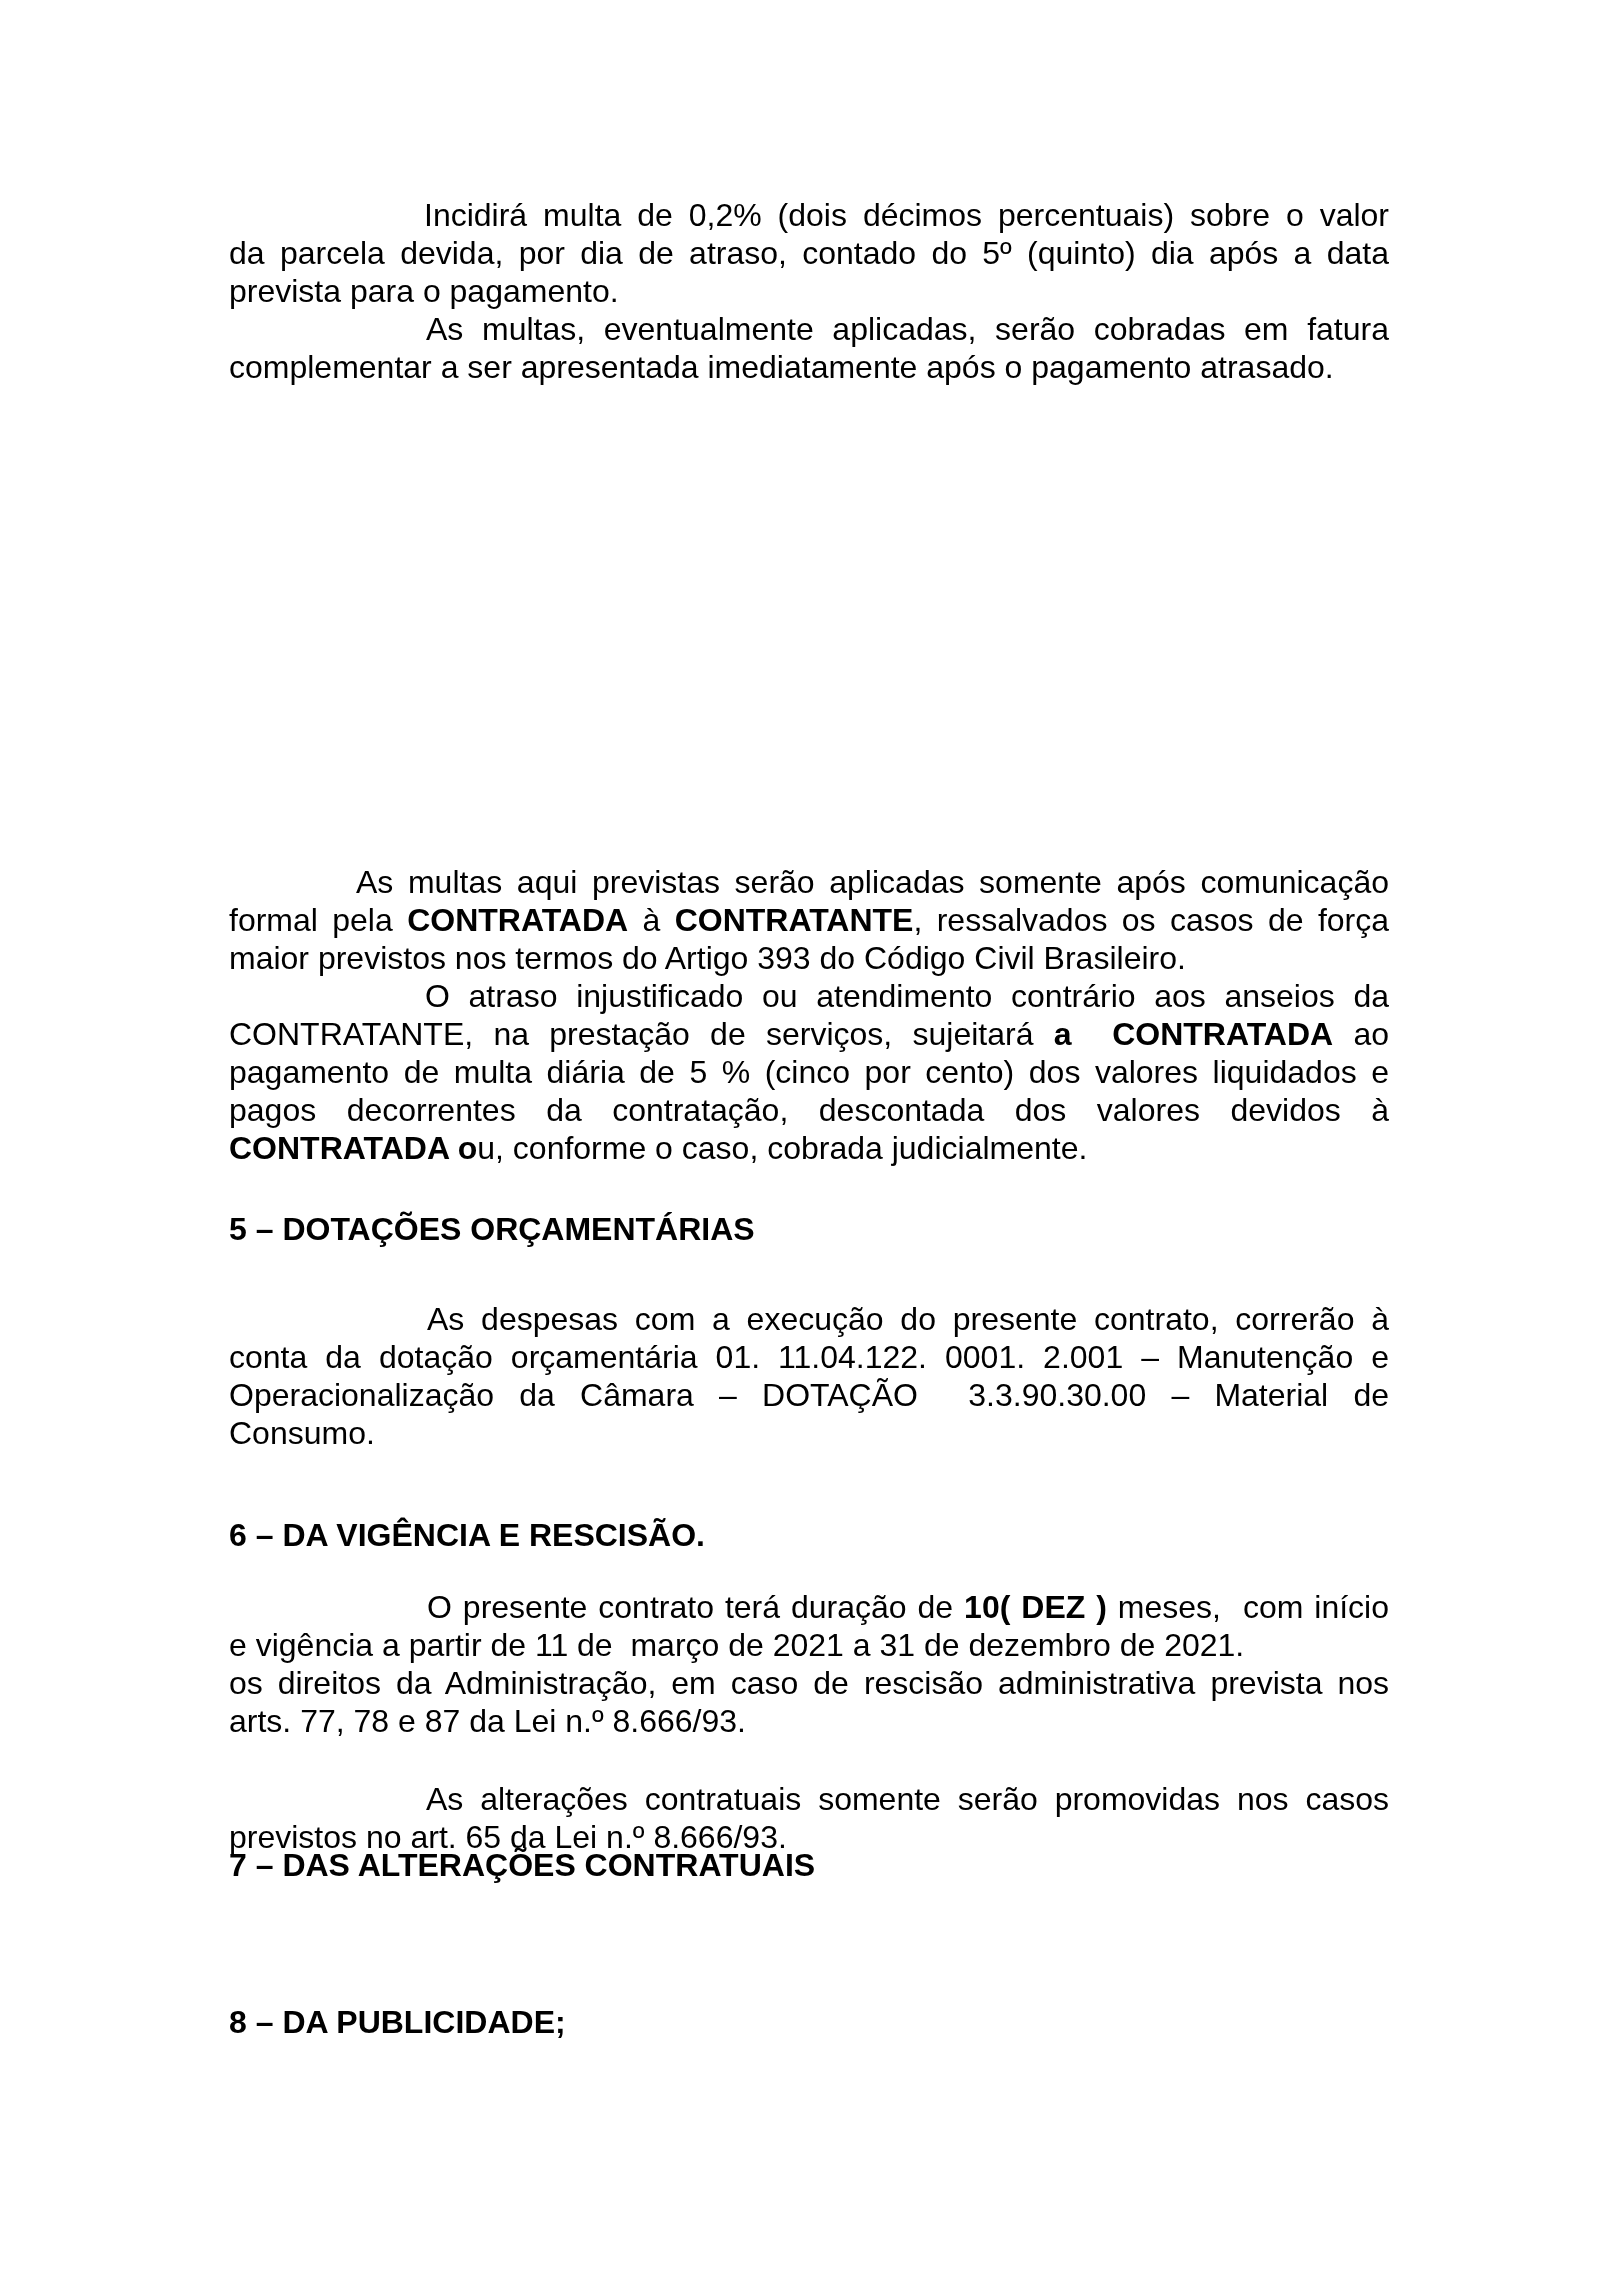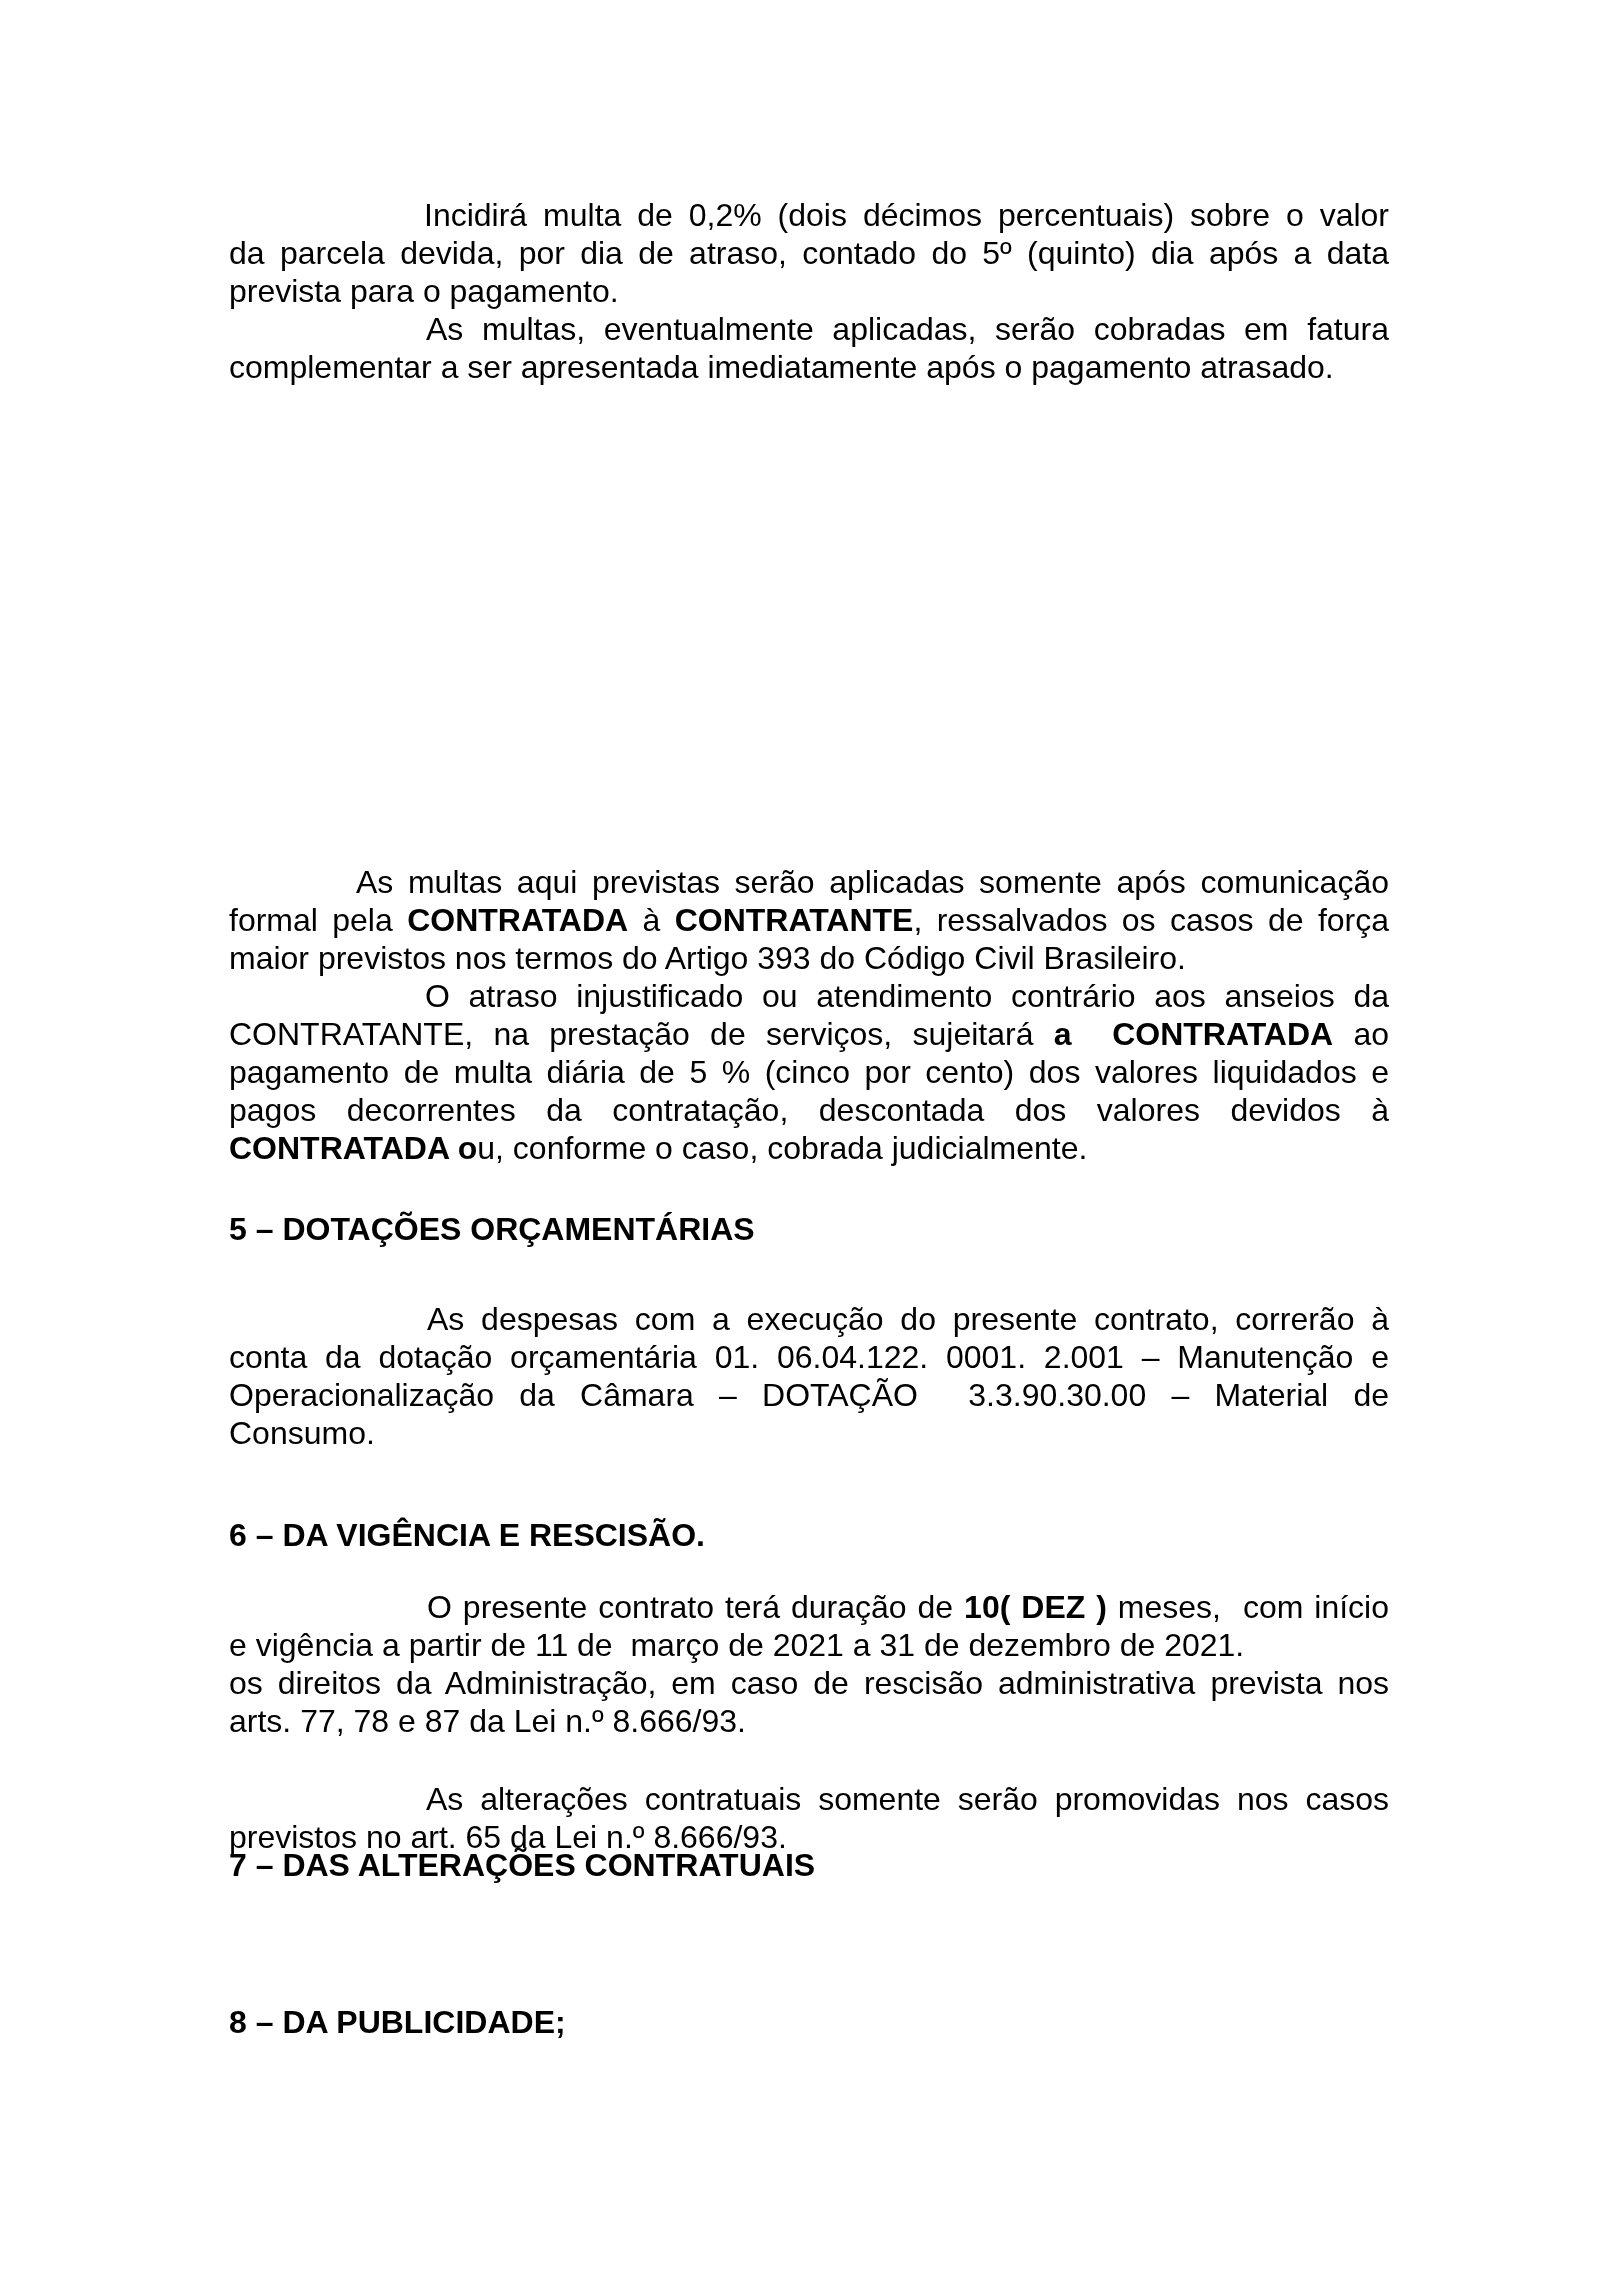--- a/index.html
+++ b/index.html
@@ -63,21 +63,21 @@
       <div class="line just"><span class="r">CONTRATANTE, na prestação de serviços, sujeitará </span><span class="b">a&nbsp; CONTRATADA</span><span class="r"> ao</span></div>
       <div class="line just"><span class="r">pagamento de multa diária de 5 % (cinco por cento) dos valores liquidados e</span></div>
       <div class="line just"><span class="r">pagos decorrentes da contratação, descontada dos valores devidos à</span></div>
       <div class="line"><span class="b">CONTRATADA o</span><span class="r">u, conforme o caso, cobrada judicialmente.</span></div>
     </div>
     <div class="block" style="top: 1210px;">
       <div class="line"><span class="b">5 – DOTAÇÕES ORÇAMENTÁRIAS</span></div>
     </div>
     <div class="block" style="top: 1291px;">
       <div class="line just" style="padding-left: 198px; margin-top: 9px;"><span class="r">As despesas com a execução do presente contrato, correrão à</span></div>
-      <div class="line just"><span class="r">conta da dotação orçamentária 01. 06.04.122. 0001. 2.001 – Manutenção e</span></div>
+      <div class="line just"><span class="r">conta da dotação orçamentária 01. 11.04.122. 0001. 2.001 – Manutenção e</span></div>
       <div class="line just"><span class="r">Operacionalização da Câmara – DOTAÇÃO&nbsp; 3.3.90.30.00 – Material de</span></div>
       <div class="line"><span class="r">Consumo.</span></div>
     </div>
     <div class="block" style="top: 1516px;">
       <div class="line"><span class="b">6 – DA VIGÊNCIA E RESCISÃO.</span></div>
     </div>
     <div class="block" style="top: 1588px;">
       <div class="line just" style="padding-left: 198px;"><span class="r">O presente contrato terá duração de </span><span class="b">10( DEZ )</span><span class="r"> meses,&nbsp; com início</span></div>
       <div class="line"><span class="r">e vigência a partir de 11 de&nbsp; março de 2021 a 31 de dezembro de 2021.</span></div>
       <div class="line just"><span class="r">os direitos da Administração, em caso de rescisão administrativa prevista nos</span></div>

